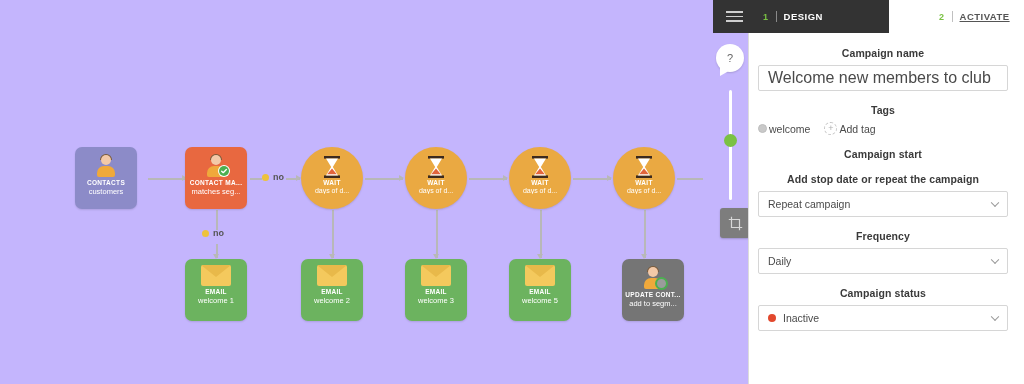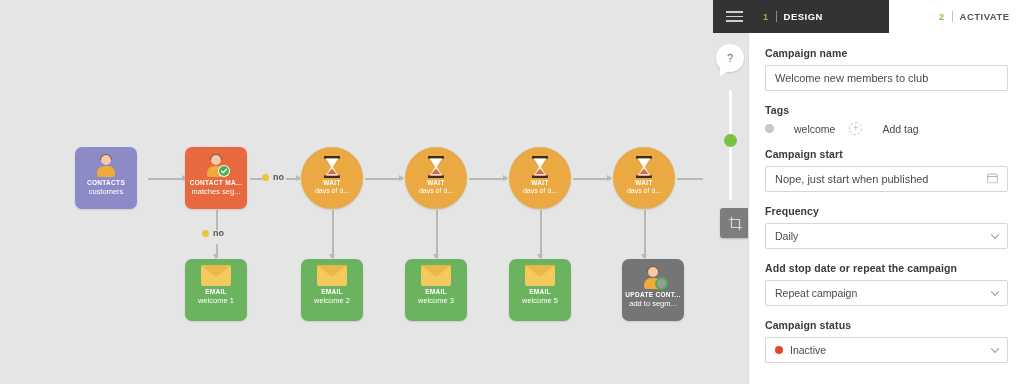--- a/index.html
+++ b/index.html
@@ -8,21 +8,21 @@
     font-family: "Liberation Sans", sans-serif;
     overflow: hidden;
     background: #ffffff;
   }
   #app { position: relative; width: 1024px; height: 384px; }
 
   
   #canvas {
     position: absolute; left: 0; top: 0;
     width: 748px; height: 384px;
-    background: #e5e5e5;
+    background: #c4b5fd;
     overflow: hidden;
   }
 
   .node { position: absolute; }
 
   .box-node {
     width: 62px; height: 62px;
     border-radius: 7px;
     display: flex; flex-direction: column;
     align-items: center; justify-content: flex-start;
@@ -197,57 +197,57 @@
     font-size: 9.5px; font-weight: bold; letter-spacing: 0.5px;
     padding: 0 8px;
   }
   .step-num { color: #7ac143; font-size: 9px; }
   .step-sep { width: 1px; height: 11px; background: #8a8a8a; }
   .step-label-dark { color: #ffffff; }
   .topbar-light {
     flex: 1; background: #ffffff;
     display: flex; align-items: center; padding-left: 42px;
   }
-  .step-label-light { color: #555555; }
+  .step-label-light { color: #555555; text-decoration: underline; }
   .step-sep-light { width: 1px; height: 11px; background: #c0c0c0; }
 
-  .panel-body { padding: 14px 16px 0 16px; }
+  .panel-body { padding: 14px 16px 0 9px; text-align: center; }
   .field-label {
     font-size: 10.5px; font-weight: bold; color: #3a3a3a;
     margin-bottom: 6px; letter-spacing: 0.1px;
   }
   .field-group { margin-bottom: 13px; }
   .text-input {
     width: 100%; height: 26px;
     border: 1px solid #d6d6d6; border-radius: 2px;
     background: #ffffff;
     display: flex; align-items: center;
     padding: 0 9px;
-    font-size: 11px; color: #4a4a4a;
+    font-size: 16px; color: #4a4a4a;
     position: relative;
   }
   .select-box {
     width: 100%; height: 26px;
     border: 1px solid #d6d6d6; border-radius: 2px;
     background: #ffffff;
     display: flex; align-items: center;
     padding: 0 9px;
     font-size: 10.5px; color: #4a4a4a;
     position: relative;
   }
   .chev {
     position: absolute; right: 9px; top: 50%;
     width: 6px; height: 6px;
     border-right: 1.3px solid #9a9a9a;
     border-bottom: 1.3px solid #9a9a9a;
     transform: translateY(-70%) rotate(45deg);
   }
   .cal-icon { position: absolute; right: 9px; top: 50%; transform: translateY(-50%); }
   .tags-row { display: flex; align-items: center; gap: 14px; }
-  .tag-item { display: flex; align-items: center; gap: 20px; font-size: 10.5px; color: #4a4a4a; }
+  .tag-item { display: flex; align-items: center; gap: 2px; font-size: 10.5px; color: #4a4a4a; }
   .tag-dot {
     width: 9px; height: 9px; border-radius: 50%;
     background: #c9c9c9; border: 1px solid #bdbdbd;
   }
   .tag-add-circle {
     width: 13px; height: 13px; border-radius: 50%;
     border: 1px dashed #c4c4c4;
     display: flex; align-items: center; justify-content: center;
     font-size: 9px; color: #b0b0b0; line-height: 1;
   }
@@ -464,43 +464,34 @@
           </div>
           <div class="tag-item">
             <span class="tag-add-circle">+</span>
             <span>Add tag</span>
           </div>
         </div>
       </div>
 
       <div class="field-group">
         <div class="field-label">Campaign start</div>
-        <div class="text-input">
-          <span>Nope, just start when published</span>
-          <span class="cal-icon">
-            <svg width="11" height="11" viewBox="0 0 11 11">
-              <rect x="0.6" y="1.6" width="9.8" height="8.8" rx="1" stroke="#b5b5b5" stroke-width="1" fill="none"></rect>
-              <path d="M0.6 4 H10.4" stroke="#b5b5b5" stroke-width="1"></path>
-            </svg>
-          </span>
+      </div>
+
+      <div class="field-group">
+        <div class="field-label">Add stop date or repeat the campaign</div>
+        <div class="select-box">
+          <span>Repeat campaign</span>
+          <span class="chev"></span>
         </div>
       </div>
 
       <div class="field-group">
         <div class="field-label">Frequency</div>
         <div class="select-box">
           <span>Daily</span>
-          <span class="chev"></span>
-        </div>
-      </div>
-
-      <div class="field-group">
-        <div class="field-label">Add stop date or repeat the campaign</div>
-        <div class="select-box">
-          <span>Repeat campaign</span>
           <span class="chev"></span>
         </div>
       </div>
 
       <div class="field-group">
         <div class="field-label">Campaign status</div>
         <div class="select-box">
           <span class="status-dot"></span>
           <span>Inactive</span>
           <span class="chev"></span>

